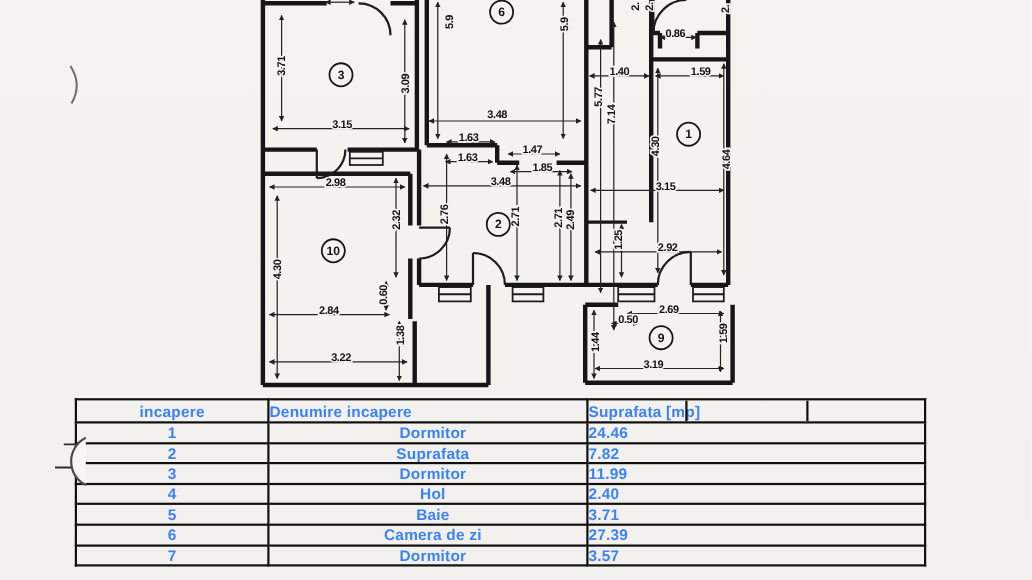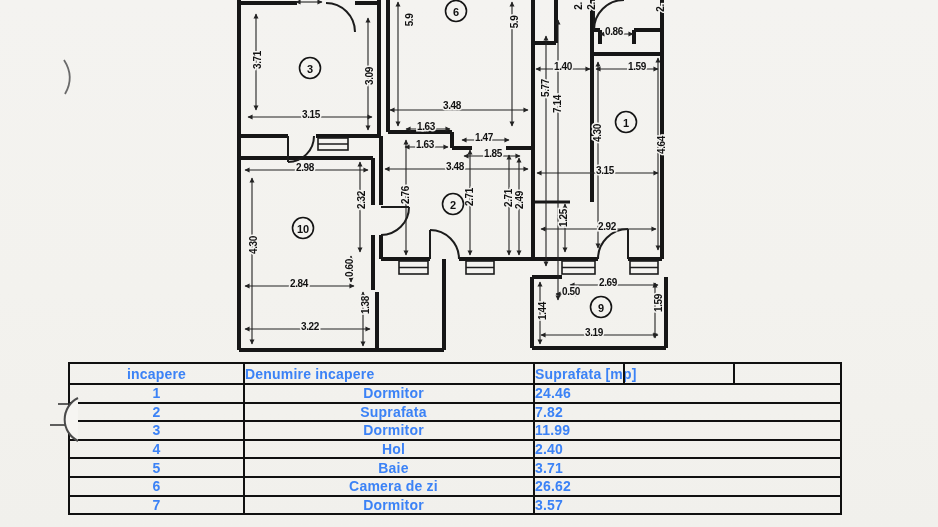--- a/index.html
+++ b/index.html
@@ -223,21 +223,21 @@
             <td class="col-area">2.40</td>
           </tr>
           <tr>
             <td class="col-nr">5</td>
             <td class="col-name">Baie</td>
             <td class="col-area">3.71</td>
           </tr>
           <tr>
             <td class="col-nr">6</td>
             <td class="col-name">Camera de zi</td>
-            <td class="col-area">26.62</td>
+            <td class="col-area">27.39</td>
           </tr>
           <tr>
             <td class="col-nr">7</td>
             <td class="col-name">Dormitor</td>
             <td class="col-area">3.57</td>
           </tr>
         </tbody>
     </table>
   </div>
 

